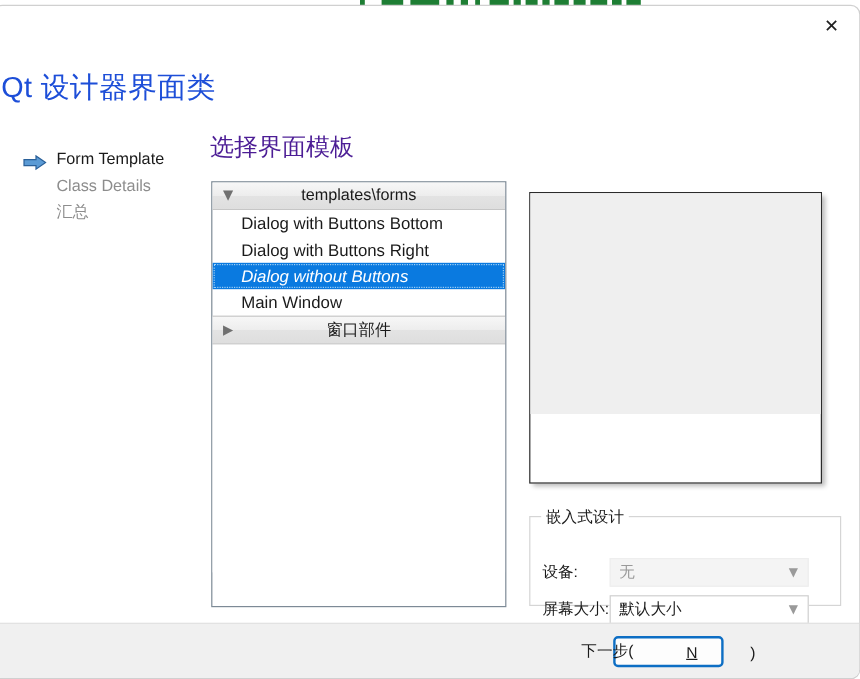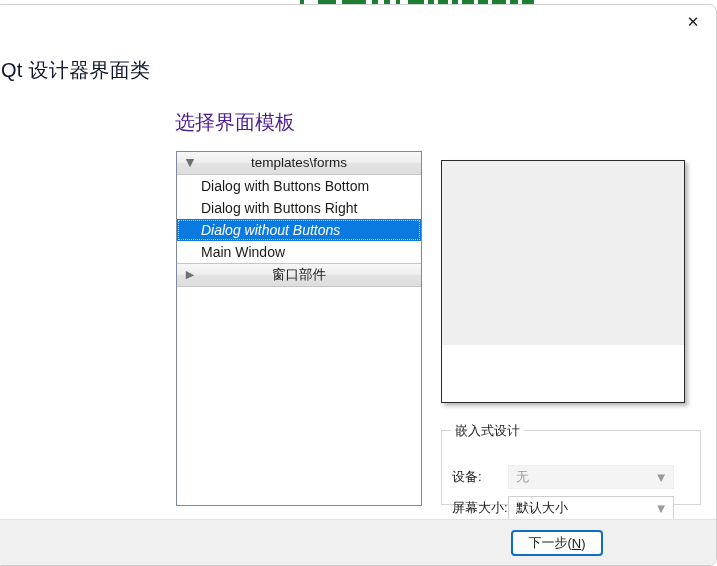--- a/index.html
+++ b/index.html
@@ -64,22 +64,22 @@
     line-height: 1;
     font-family: "DejaVu Sans", sans-serif;
     cursor: default;
   }
 
   
   .win-title {
     position: absolute;
     left: 6px;
     top: 52px;
-    font-size: 20px;
-    color: #0f172a;
+    font-size: 24px;
+    color: #1d4ed8;
     letter-spacing: .3px;
     white-space: nowrap;
   }
 
   
   .nav {
     position: absolute;
     left: 24px;
     top: 117px;
     width: 150px;
@@ -287,20 +287,21 @@
     align-items: center;
     justify-content: center;
     cursor: default;
     white-space: nowrap;
   }
   .btn.primary {
     left: 516px;
     width: 92px;
     border: 2px solid #0d6ec4;
     border-radius: 4px;
+    gap: 44px;
   }
   .btn.secondary {
     left: 616px;
     width: 88px;
   }
   .mnem { text-decoration: underline; }
 </style>
 </head>
 <body>
 
@@ -323,20 +324,36 @@
 </div>
 
 <div class="dialog">
 
   <div class="titlebar">
     <div class="close-btn">✕</div>
   </div>
 
   <div class="win-title">Qt 设计器界面类</div>
 
+  <div class="nav">
+    <div class="nav-item active">
+      <span class="nav-arrow">
+        <svg width="20" height="13" viewBox="0 0 20 13">
+          <path d="M1 4 H11 V1 L19 6.5 L11 12 V9 H1 Z" fill="#5b9bd5" stroke="#2a6099" stroke-width="1"></path>
+        </svg>
+      </span>
+      <span>Form Template</span>
+    </div>
+    <div class="nav-item">
+      <span>Class Details</span>
+    </div>
+    <div class="nav-item">
+      <span>汇总</span>
+    </div>
+  </div>
 
   <div class="heading">选择界面模板</div>
 
   <div class="listbox">
 
     <div class="group-header">
       <span class="group-chevron">▼</span>
       <span>templates\forms</span>
     </div>
 

